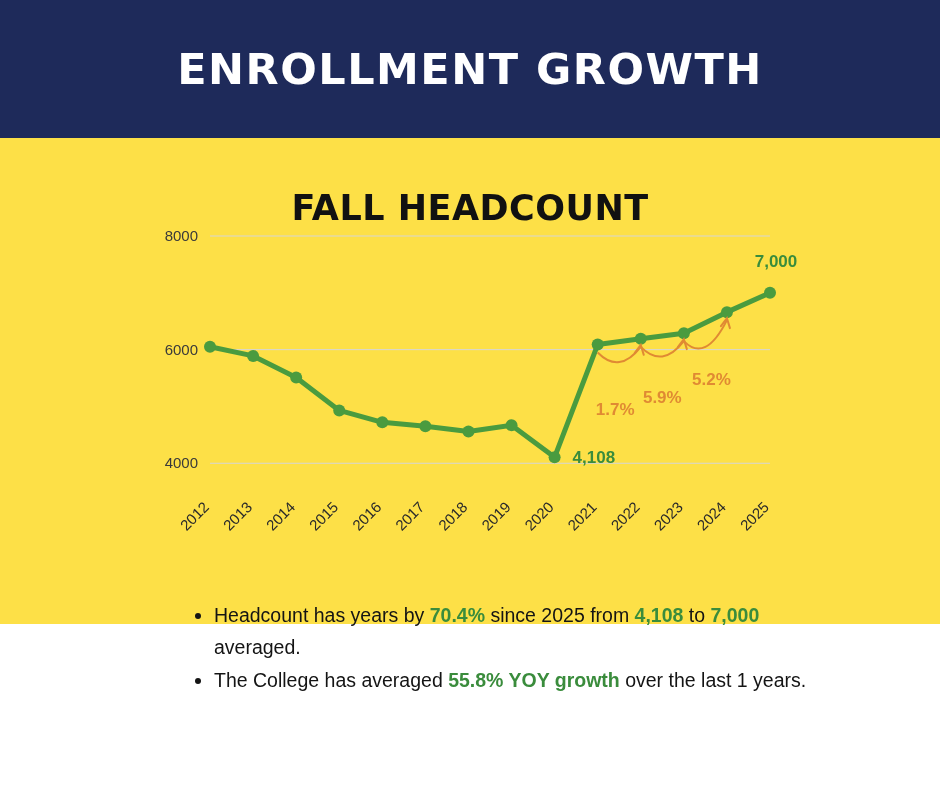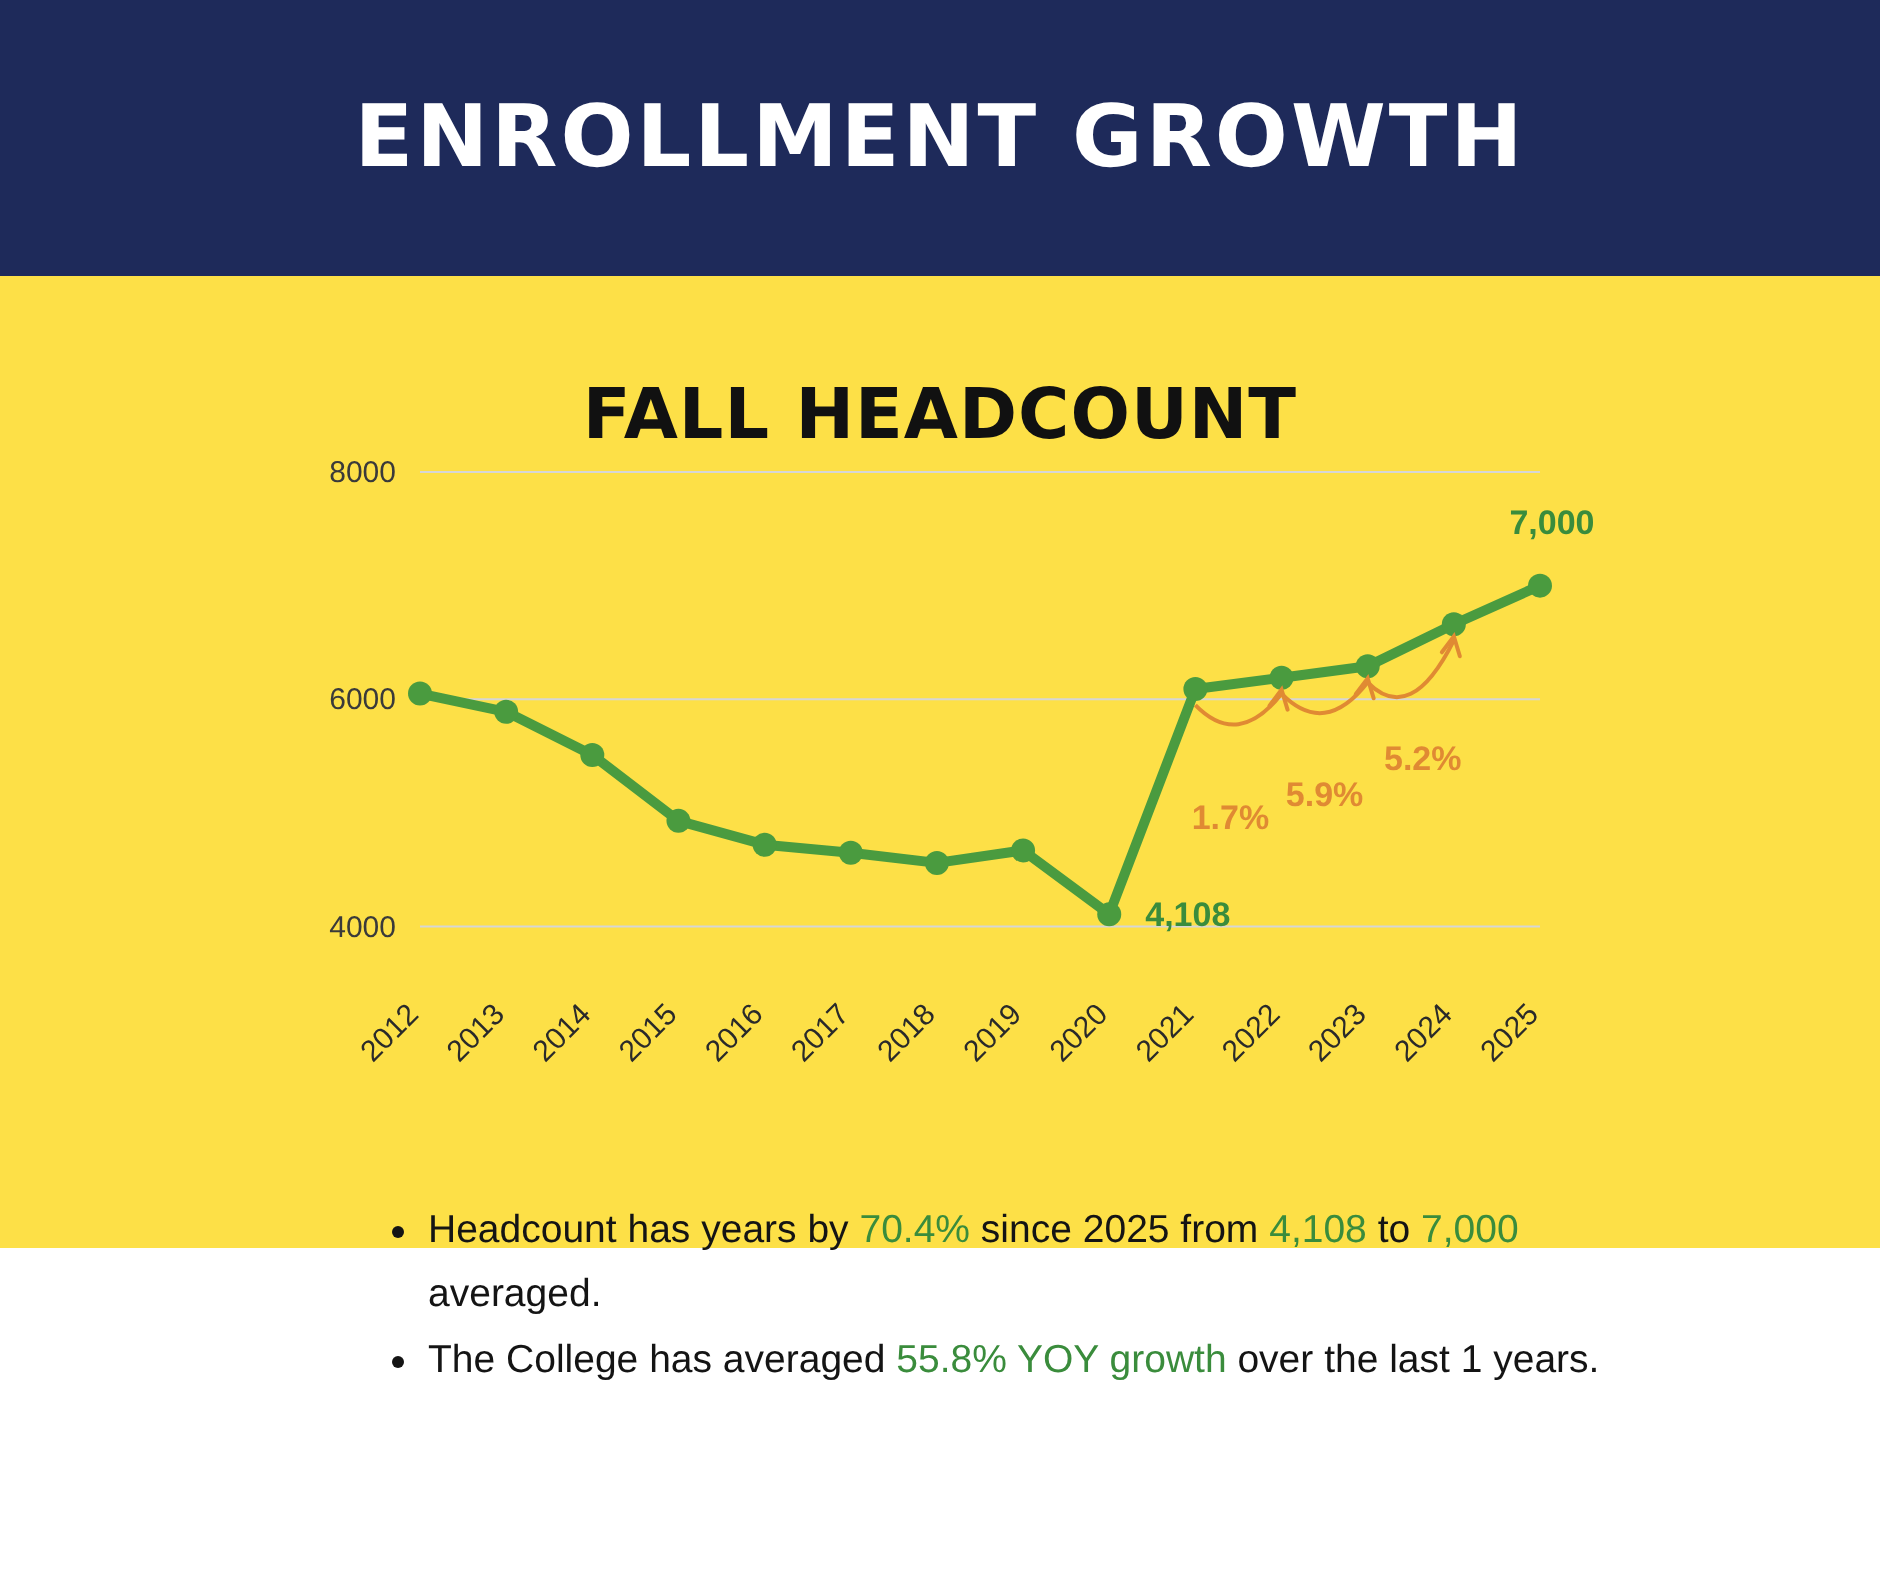--- a/index.html
+++ b/index.html
@@ -75,21 +75,21 @@
   }
   .bullets ul {
     margin: 0;
     padding-left: 24px;
   }
   .bullets li {
     margin-bottom: 2px;
   }
   .hl-green {
     color: #3a8c3c;
-    font-weight: normal;
+    font-weight: bold;
   }
 </style>
 </head>
 <body>
 
 <div class="page">
 
   <div class="banner">
     <div class="banner-title">ENROLLMENT GROWTH</div>
   </div>

